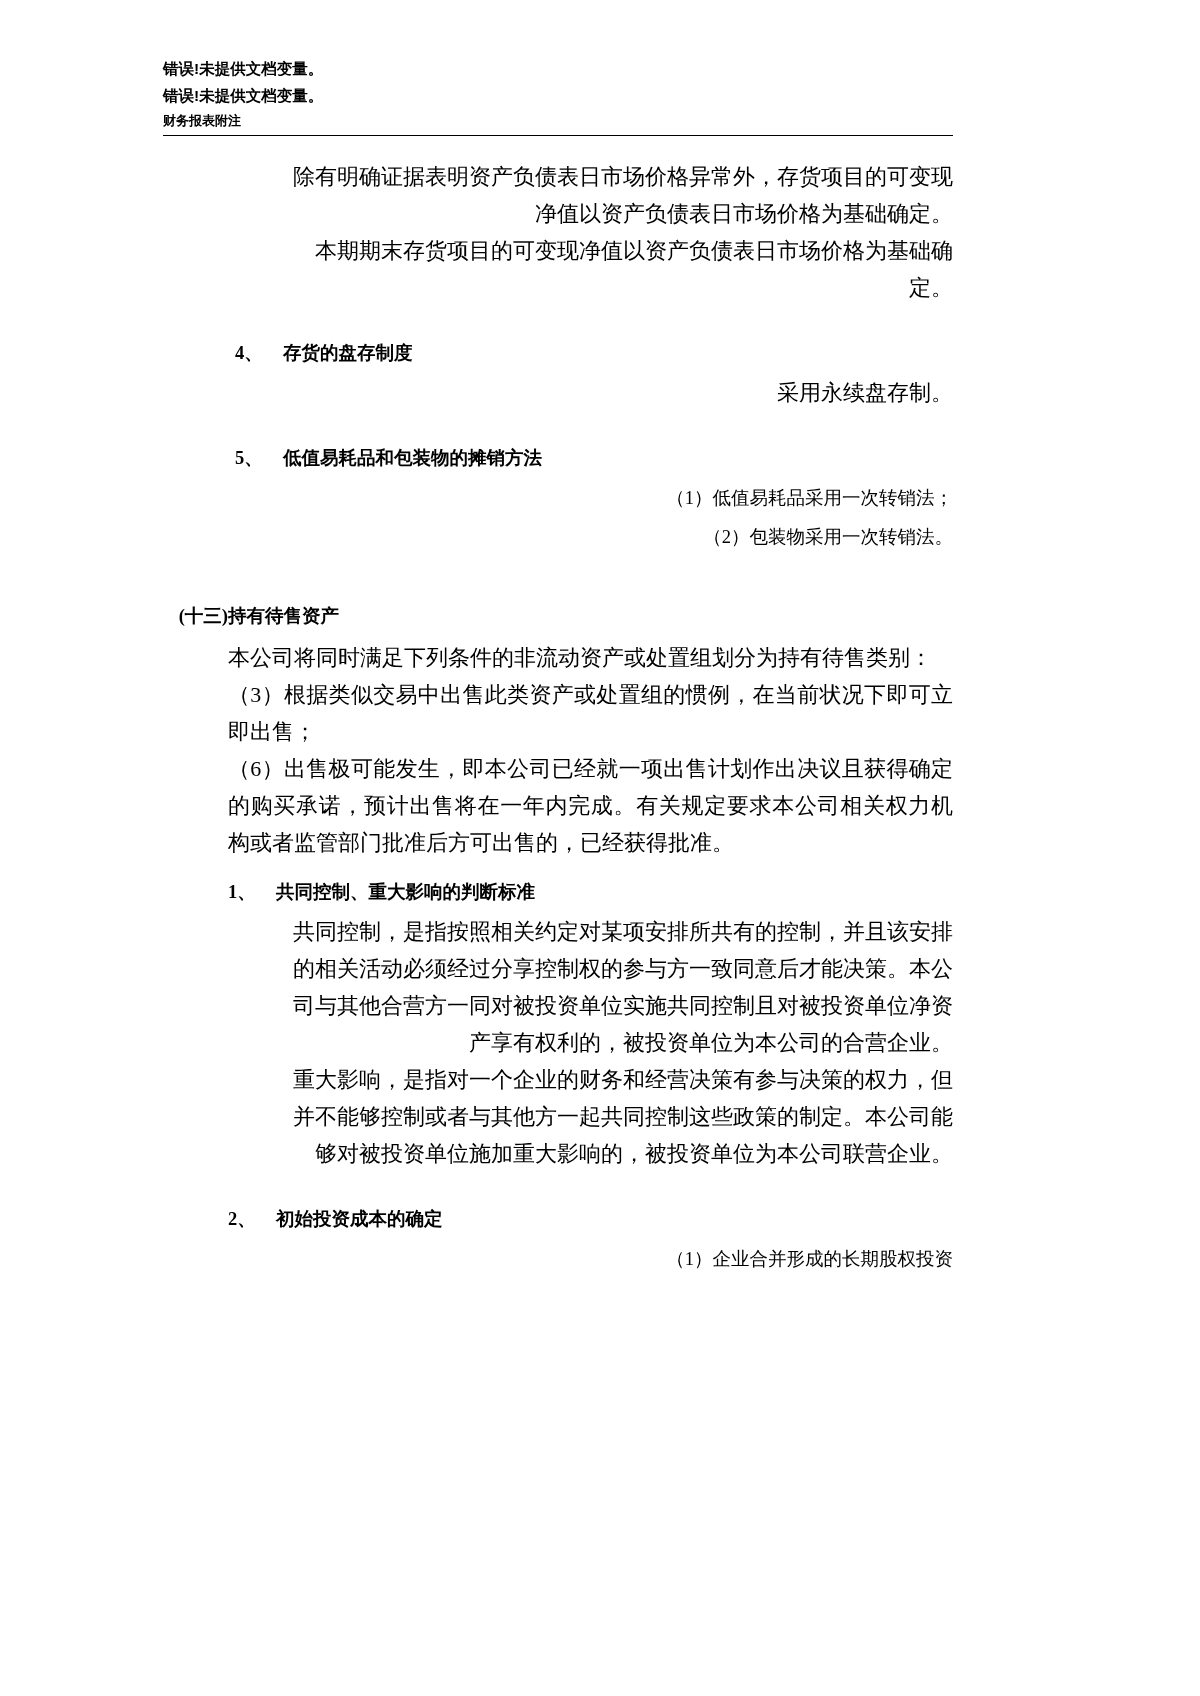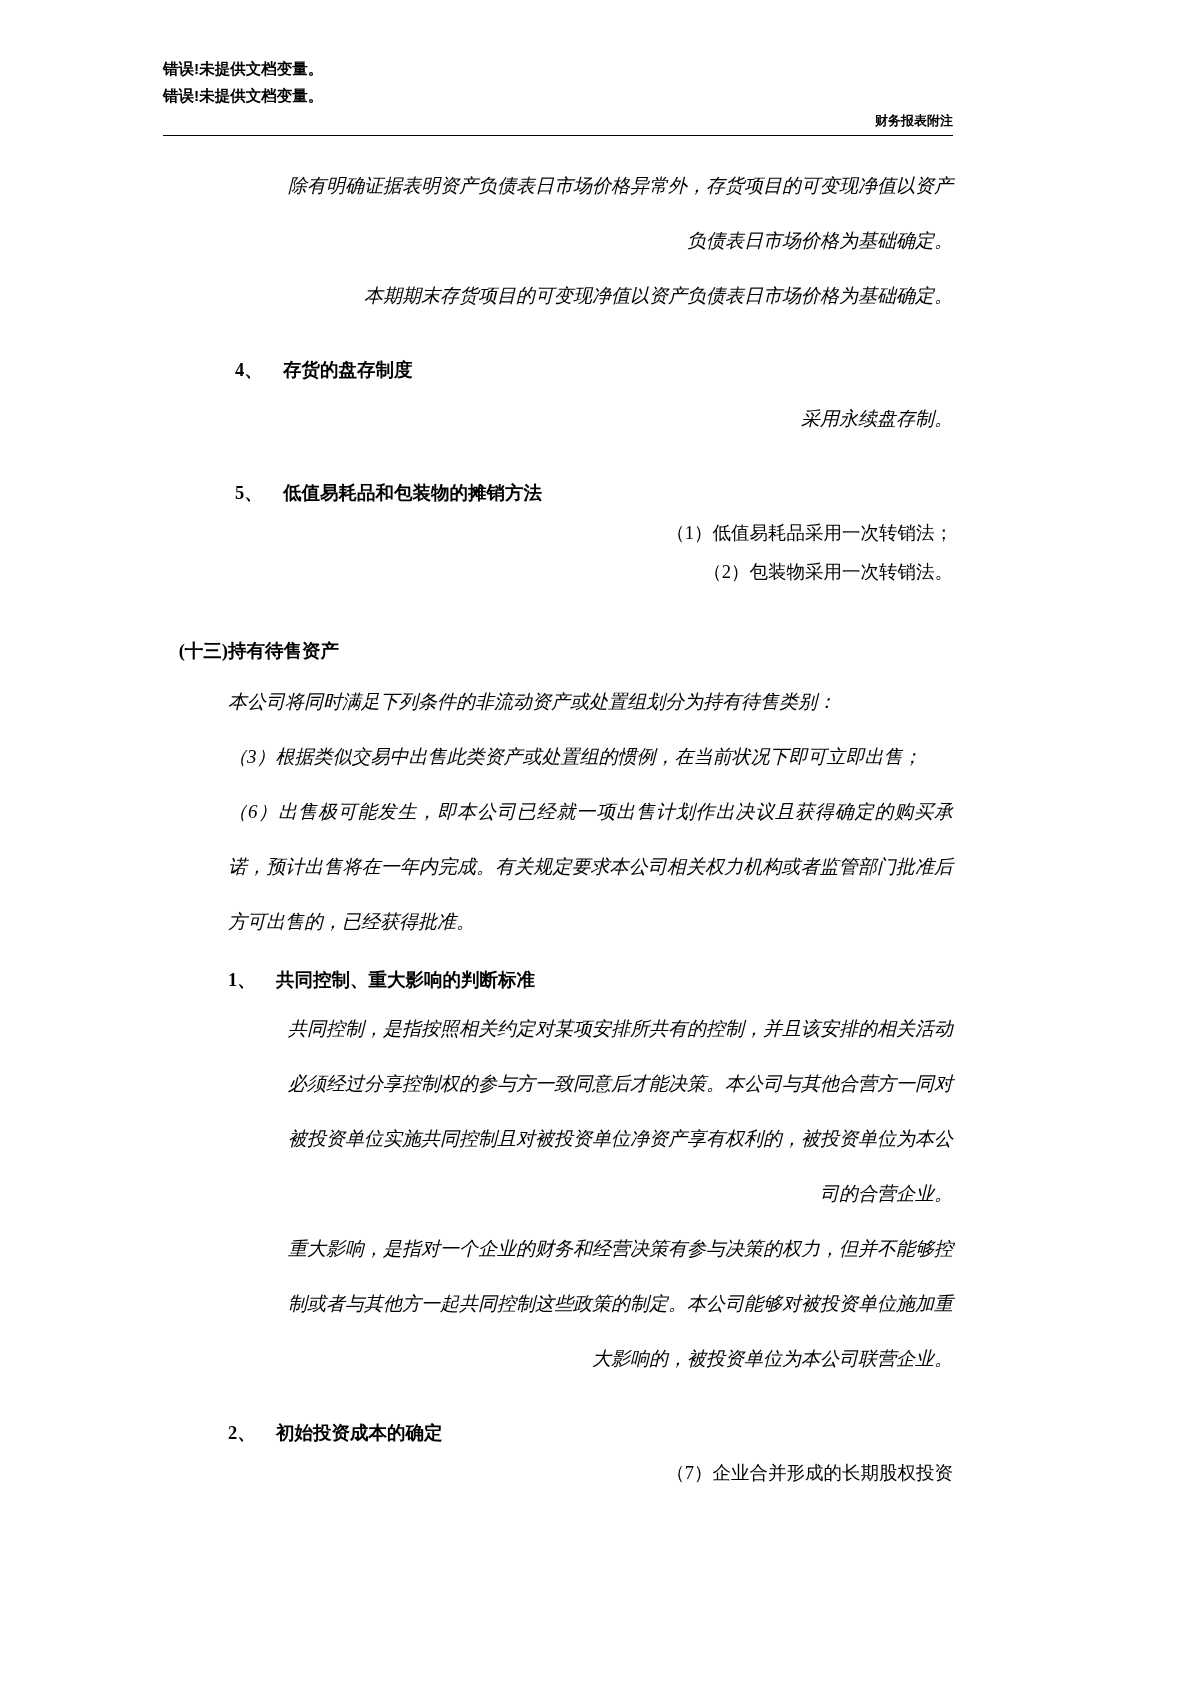--- a/index.html
+++ b/index.html
@@ -32,35 +32,33 @@
     font-size: 15.5px;
     line-height: 27px;
     color: #000;
   }
   .header-sub {
     font-family: "Liberation Sans", sans-serif;
     font-weight: bold;
     font-size: 13px;
     line-height: 24px;
     padding-bottom: 2px;
-    text-align: right;
   }
   .header-rule {
     border-bottom: 1.5px solid #000;
     width: 790px;
     margin-bottom: 22px;
   }
 
   
   .body-para {
-    font-size: 19px;
-    line-height: 55px;
+    font-size: 22px;
+    line-height: 37px;
     text-align: justify;
     text-justify: inter-ideograph;
-    font-style: italic;
   }
   .indent-1 {      
     margin-left: 120px;
     width: 670px;
     text-align: right;
   }
   .indent-0 {      
     margin-left: 65px;
     width: 725px;
   }
@@ -143,16 +141,16 @@
       <span class="num" style="margin-left:65px">1、</span>
       <span class="txt">共同控制、重大影响的判断标准</span>
     </div>
     <div class="body-para indent-1">共同控制，是指按照相关约定对某项安排所共有的控制，并且该安排的相关活动必须经过分享控制权的参与方一致同意后才能决策。本公司与其他合营方一同对被投资单位实施共同控制且对被投资单位净资产享有权利的，被投资单位为本公司的合营企业。</div>
     <div class="body-para indent-1">重大影响，是指对一个企业的财务和经营决策有参与决策的权力，但并不能够控制或者与其他方一起共同控制这些政策的制定。本公司能够对被投资单位施加重大影响的，被投资单位为本公司联营企业。</div>
 
     <div class="num-head">
       <span class="num" style="margin-left:65px">2、</span>
       <span class="txt">初始投资成本的确定</span>
     </div>
-    <div class="sub-item indent-1">（7）企业合并形成的长期股权投资</div>
+    <div class="sub-item indent-1">（1）企业合并形成的长期股权投资</div>
 
   </div>
 </div>
 
 </body></html>

